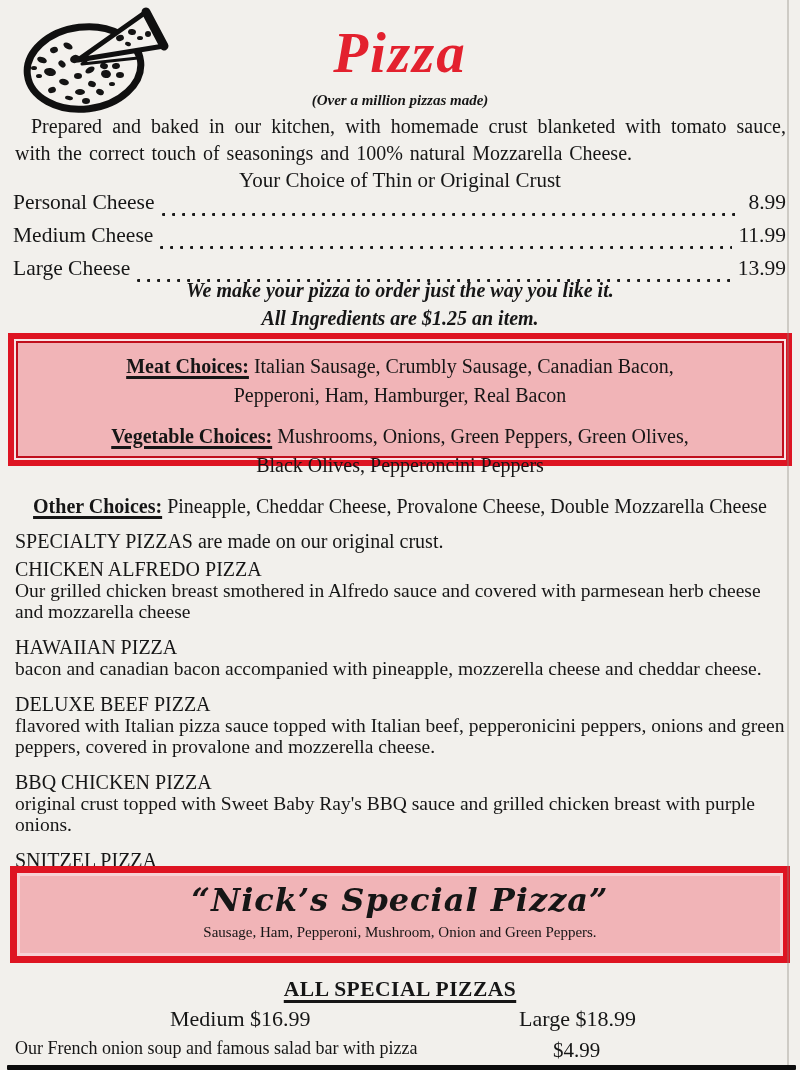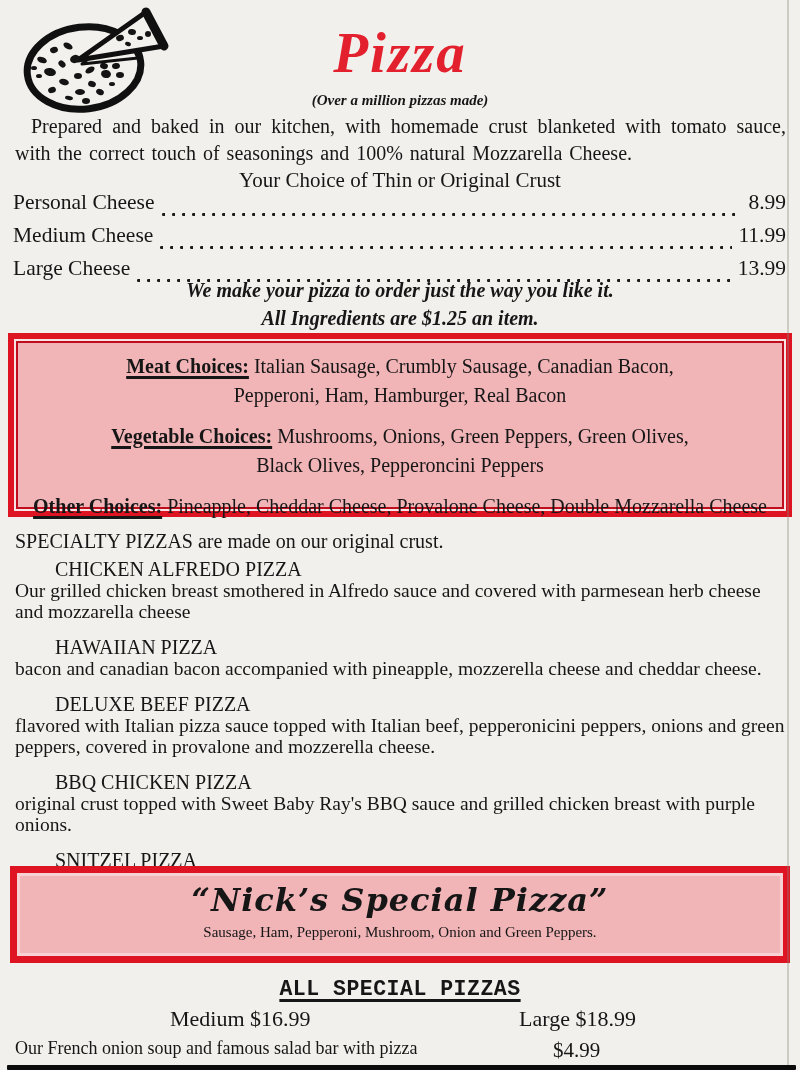--- a/index.html
+++ b/index.html
@@ -42,48 +42,48 @@
   .price-row{display:flex;align-items:baseline;height:33px;font-size:21.5px;}
   .price-label{white-space:nowrap;}
   .price-dots{flex:1;align-self:flex-end;height:3.2px;margin:0 6px 7px 7px;
     background-image:radial-gradient(circle at 1.6px 1.6px,#1c1c1c 1.45px,transparent 1.7px);
     background-size:10px 3.2px;background-repeat:repeat-x;}
   .price-value{white-space:nowrap;}
 
   .notes{position:absolute;top:276px;left:0;right:0;text-align:center;
     font-size:20px;font-weight:bold;font-style:italic;line-height:28px;}
 
-  .choices-box{position:absolute;top:333px;left:8px;right:8px;height:184px;
+  .choices-box{position:absolute;top:333px;left:8px;right:8px;height:133px;
     background:var(--pink);
     border:6px solid var(--accent);
     box-shadow:inset 0 0 0 2px #f8e4e5, inset 0 0 0 4px var(--accent-dark);
     text-align:center;font-size:20px;line-height:29px;padding-top:13px;}
   .choice-group{margin-bottom:12px;}
   .choice-line{white-space:nowrap;}
   .choice-label{font-weight:bold;text-decoration:underline;
     text-decoration-thickness:2.5px;text-underline-offset:3px;}
 
   .specialty-intro{position:absolute;top:530px;left:15px;right:14px;font-size:20px;}
   .specialty{position:absolute;top:558px;left:15px;right:13px;}
   .specialty-item{margin-bottom:14px;}
-  .specialty-name{font-size:20px;line-height:22px;margin-left:40px;}
+  .specialty-name{font-size:20px;line-height:22px;}
   .specialty-desc{font-size:19.5px;line-height:21px;}
 
   .nicks-box{position:absolute;top:866px;left:10px;right:10px;height:97px;
     background:var(--pink);
     border:7px solid var(--accent);
     box-shadow:inset 0 0 0 3px var(--pink-light);
     text-align:center;}
   .nicks-title{margin-top:8px;font-family:"DejaVu Serif","Liberation Serif",serif;
     font-size:32px;font-style:italic;font-weight:bold;letter-spacing:1px;}
   .nicks-toppings{margin-top:5px;font-size:15px;}
 
   .specials-heading{position:absolute;top:977px;left:0;right:0;text-align:center;
     font-size:21.5px;font-weight:bold;text-decoration:underline;
-    text-decoration-thickness:2.5px;text-underline-offset:4px;letter-spacing:.5px;font-family:Liberation Mono, monospace;}
+    text-decoration-thickness:2.5px;text-underline-offset:4px;letter-spacing:.5px;}
   .specials-medium{position:absolute;top:1006px;left:170px;font-size:22px;}
   .specials-large{position:absolute;top:1006px;left:519px;font-size:22px;}
   .extras-label{position:absolute;top:1038px;left:15px;font-size:18px;}
   .extras-price{position:absolute;top:1038px;left:553px;font-size:21px;}
 </style>
 </head>
 <body>
 
 <div class="page">
 

